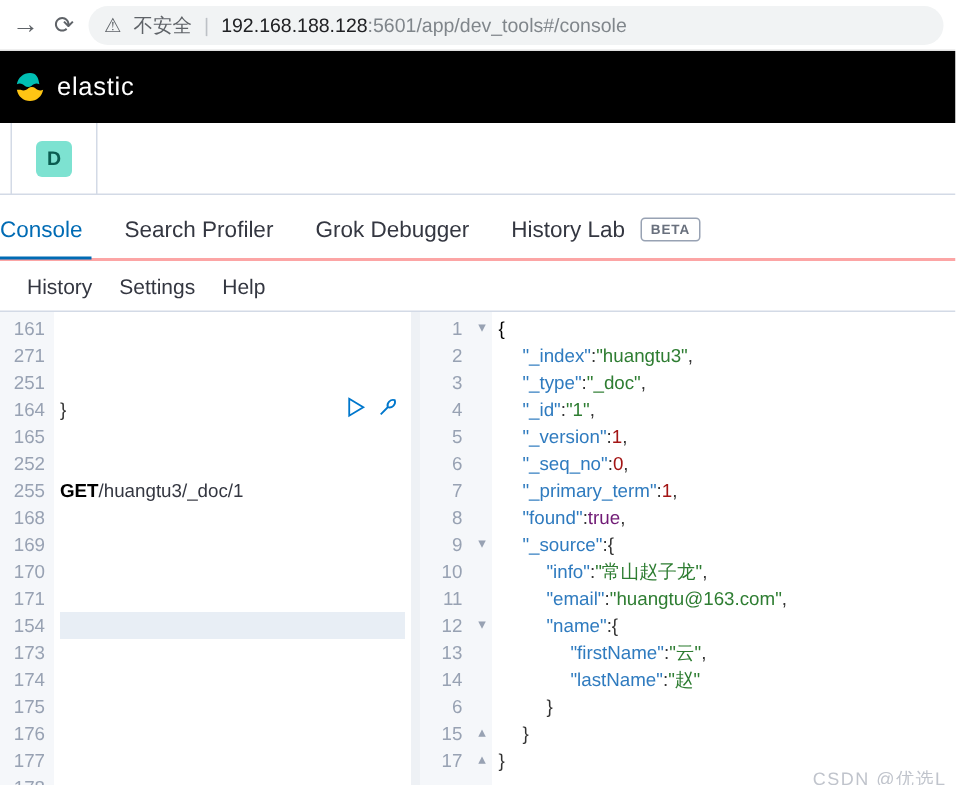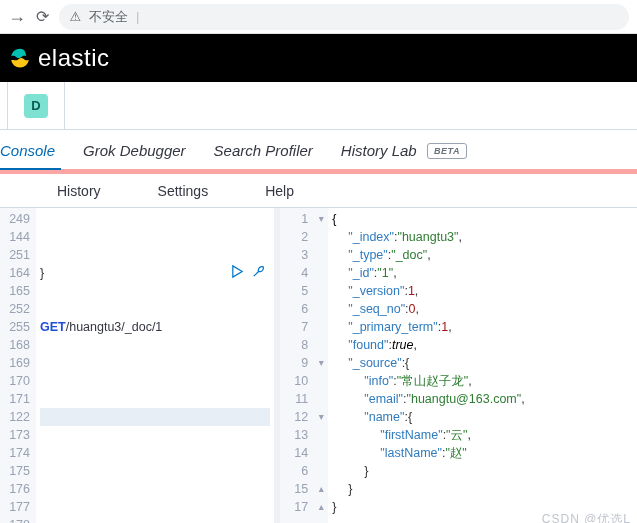--- a/index.html
+++ b/index.html
@@ -9,125 +9,128 @@
 .nav-arrow { color: #5f6368; font-size: 18px; width: 18px; text-align: center; }
 .reload { color: #5f6368; font-size: 16px; }
 .url-box { flex: 1; display: flex; align-items: center; gap: 8px; background: #f1f3f4; border-radius: 14px; height: 26px; padding: 0 10px; font-size: 13px; color: #5f6368; }
 .url-box .warn { font-size: 13px; }
 .url-box .url-text { color: #202124; }
 .url-box .url-text .host { color: #202124; }
 .url-box .url-text .path { color: #80868b; }
 
 .elastic-header { background: #000; height: 48px; display: flex; align-items: center; padding: 0 10px; color: #fff; gap: 8px; }
 .elastic-logo-svg { width: 20px; height: 20px; }
-.elastic-word { font-size: 24px; font-weight: 500; letter-spacing: 0.5px; }
+.elastic-word { font-size: 17px; font-weight: 500; letter-spacing: 0.5px; }
 
 .breadcrumb { height: 48px; border-bottom: 1px solid #d3dae6; display: flex; align-items: center; padding: 0 0 0 0; gap: 0; font-size: 14px; color: #343741; }
 .breadcrumb .menu-stub { width: 8px; height: 48px; border-right: 1px solid #d3dae6; }
 .breadcrumb .d-badge { background: #7de2d1; color: #0a5c50; width: 24px; height: 24px; border-radius: 4px; display: flex; align-items: center; justify-content: center; font-weight: 600; margin: 0 16px; font-size: 13px; }
 .breadcrumb .bc-sep { width: 1px; height: 48px; background: #d3dae6; }
 .breadcrumb .bc-text { padding: 0 14px; }
 
-.tabs { height: 44px; border-bottom: 5px solid #fca5a5; display: flex; align-items: flex-end; padding: 0 0 0 0; gap: 0; font-size: 15px; font-style: italic; }
+.tabs { height: 44px; border-bottom: 2px solid #fca5a5; display: flex; align-items: flex-end; padding: 0 0 0 0; gap: 0; font-size: 15px; }
 .tab { padding: 0 16px 10px 0; margin-right: 12px; color: #343741; cursor: pointer; position: relative; }
 .tab.active { color: #006bb4; }
 .tab.active::after { content: ""; position: absolute; left: -10px; right: 10px; bottom: -1px; height: 2px; background: #006bb4; }
 .beta-badge { display: inline-block; border: 1px solid #98a2b3; color: #69707d; font-size: 9px; font-weight: 700; padding: 2px 6px; border-radius: 3px; margin-left: 6px; letter-spacing: 0.6px; vertical-align: 2px; text-align: right; }
 
 .subtabs { height: 34px; display: flex; align-items: center; padding: 0 12px 0 0; gap: 18px; font-size: 14px; color: #343741; border-bottom: 1px solid #d3dae6; }
-.subtabs .st { cursor: pointer; margin-left: 39px; }
+.subtabs .st { cursor: pointer; }
 
 .editor-wrap { display: flex; height: 340px; }
 .pane { flex: 1; display: flex; overflow: hidden; font-family: Menlo, Monaco, Consolas, monospace; font-size: 12.5px; position: relative; }
 .pane.left { flex: 0 0 44%; border-right: 6px solid #eef1f5; }
 .gutter { background: #f5f7fa; color: #98a2b3; text-align: right; padding: 2px 6px 2px 4px; line-height: 18px; user-select: none; min-width: 36px; }
 .code { flex: 1; padding: 2px 4px; line-height: 18px; white-space: pre; position: relative; }
 .code .row { height: 18px; display: flex; align-items: center; }
 .code .row.hl { background: #e8eef5; width: 100%; }
-.method { color: #1d4ed8; font-weight: 600; }
+.method { color: #000000; font-weight: 600; }
 .pathtxt { color: #343741; }
 .actions { position: absolute; right: 8px; top: 56px; display: flex; gap: 6px; color: #0077cc; }
 .actions svg { width: 15px; height: 15px; }
 
 .pane.right .gutter { min-width: 34px; }
 .fold-gutter { width: 14px; background: #f5f7fa; padding-top: 2px; line-height: 18px; color: #98a2b3; font-size: 10px; text-align: center; }
 .fold-gutter div { height: 18px; }
 .k { color: #2f7bbf; }
 .s { color: #2e7d32; }
 .n { color: #a31515; }
-.bool { color: #000000; font-style: italic; }
+.bool { color: #701a75; }
 .p { color: #333; }
 .code.right .row { padding-left: 0; }
 .ind1 { padding-left: 16px !important; }
 .ind2 { padding-left: 32px !important; }
 .ind3 { padding-left: 48px !important; }
 
 .watermark { position: absolute; right: 6px; bottom: 4px; color: #c0c4cc; font-size: 12px; letter-spacing: 1px; pointer-events: none; }
 </style>
 </head>
 <body>
 
 <div class="browser-bar">
   <span class="nav-arrow">→</span>
   <span class="reload">⟳</span>
   <div class="url-box">
     <span class="warn">⚠</span>
     <span>不安全</span>
     <span style="color:#bdc1c6">|</span>
+    <span class="url-text">
+      <span class="host"><span>192.168.188.128</span></span><span class="path"><span>:5601</span><span>/app/dev_tools#/console</span></span>
+    </span>
   </div>
 </div>
 
 <div class="elastic-header">
   <svg class="elastic-logo-svg" viewBox="0 0 32 32">
     <path fill="#00bfb3" d="M16 1C9 1 3 6 2 13c2-1 4-1 6 0 2 1 3 3 6 3s4-2 6-3c2-1 4-1 6 0C25 6 23 1 16 1z"></path>
     <path fill="#fec514" d="M2 19c1 7 7 12 14 12s13-5 14-12c-2 1-4 1-6 0-2-1-3-3-6-3s-4 2-6 3c-2 1-4 1-6 0z"></path>
   </svg>
   <span class="elastic-word">elastic</span>
 </div>
 
 <div class="breadcrumb">
   <div class="menu-stub"></div>
   <div class="d-badge">D</div>
   <div class="bc-sep"></div>
 </div>
 
 <div class="tabs">
   <div style="width:0"></div>
   <div class="tab active"><span>Console</span></div>
+  <div class="tab"><span>Search Profiler</span></div>
   <div class="tab"><span>Grok Debugger</span></div>
-  <div class="tab"><span>Search Profiler</span></div>
   <div class="tab">
     <span>History Lab</span>
     <span class="beta-badge">BETA</span>
   </div>
 </div>
 
 <div class="subtabs">
   <div style="width:0"></div>
   <span class="st">History</span>
   <span class="st">Settings</span>
   <span class="st">Help</span>
 </div>
 
 <div class="editor-wrap">
 
   <div class="pane left">
     <div class="gutter" id="left-gutter">
-        <div>249</div>
-        <div>144</div>
+        <div>161</div>
+        <div>271</div>
         <div>251</div>
         <div>164</div>
         <div>165</div>
         <div>252</div>
         <div>255</div>
         <div>168</div>
         <div>169</div>
         <div>170</div>
         <div>171</div>
-        <div>122</div>
+        <div>154</div>
         <div>173</div>
         <div>174</div>
         <div>175</div>
         <div>176</div>
         <div>177</div>
         <div>178</div>
       </div>
     <div class="code" id="left-code">
       
     <div class="row"><span class="p">}</span></div><div class="row"></div><div class="row"></div><div class="row"><span class="method">GET</span> <span class="pathtxt">/huangtu3/_doc/1</span></div><div class="row"></div><div class="row"></div><div class="row"></div><div class="row"></div><div class="row hl"></div><div class="row"></div><div class="row"></div><div class="row"></div><div class="row"></div><div class="row"></div><div class="row"></div><div class="actions">

